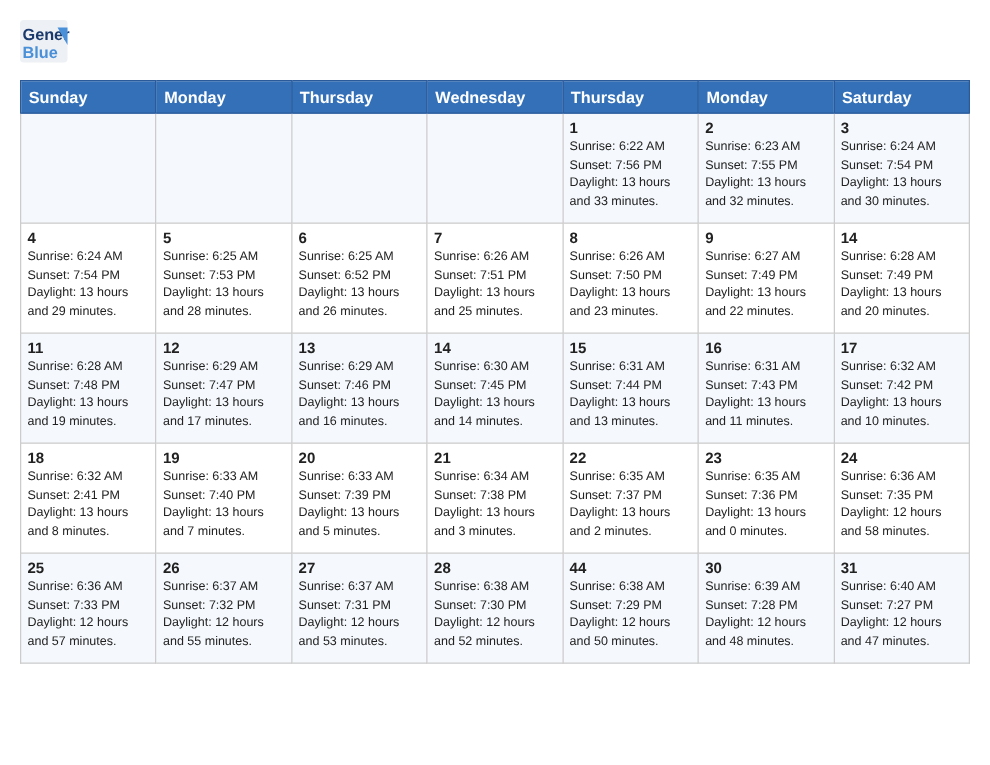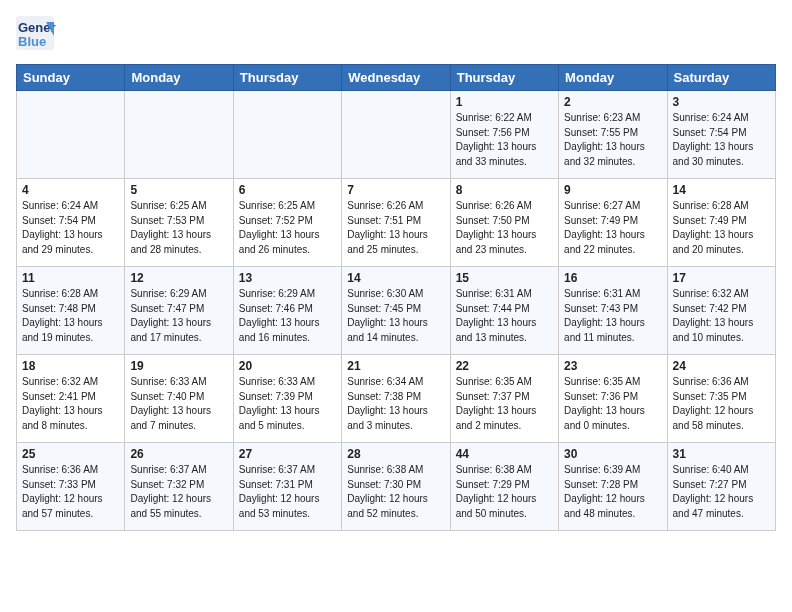--- a/index.html
+++ b/index.html
@@ -148,21 +148,21 @@
         <td>
           <div class="day-num">5</div>
           <div class="day-info">Sunrise: 6:25 AM
 Sunset: 7:53 PM
 Daylight: 13 hours
 and 28 minutes.</div>
         </td>
         <td>
           <div class="day-num">6</div>
           <div class="day-info">Sunrise: 6:25 AM
-Sunset: 7:52 PM
+Sunset: 6:52 PM
 Daylight: 13 hours
 and 26 minutes.</div>
         </td>
         <td>
           <div class="day-num">7</div>
           <div class="day-info">Sunrise: 6:26 AM
 Sunset: 7:51 PM
 Daylight: 13 hours
 and 25 minutes.</div>
         </td>

